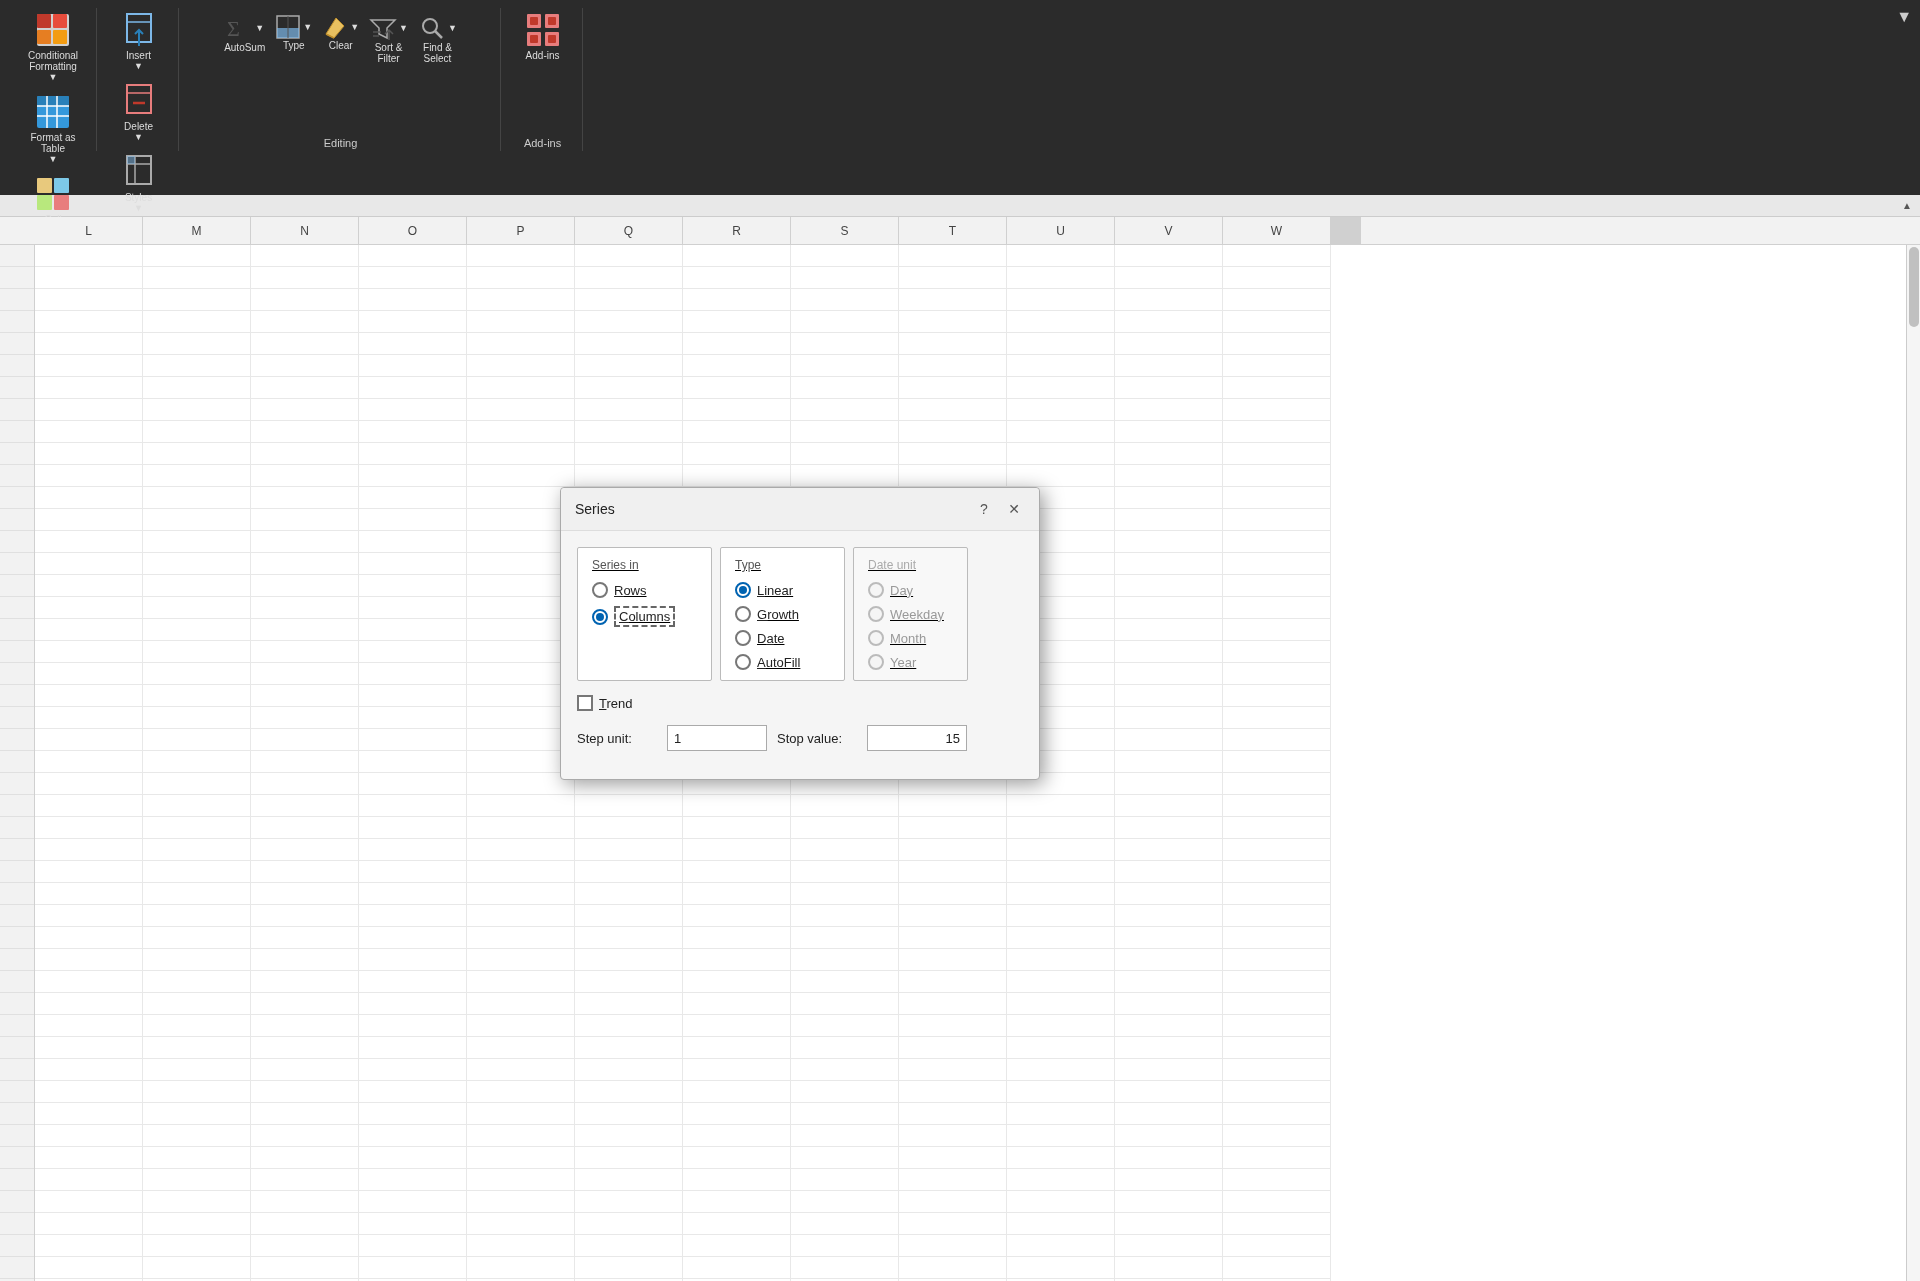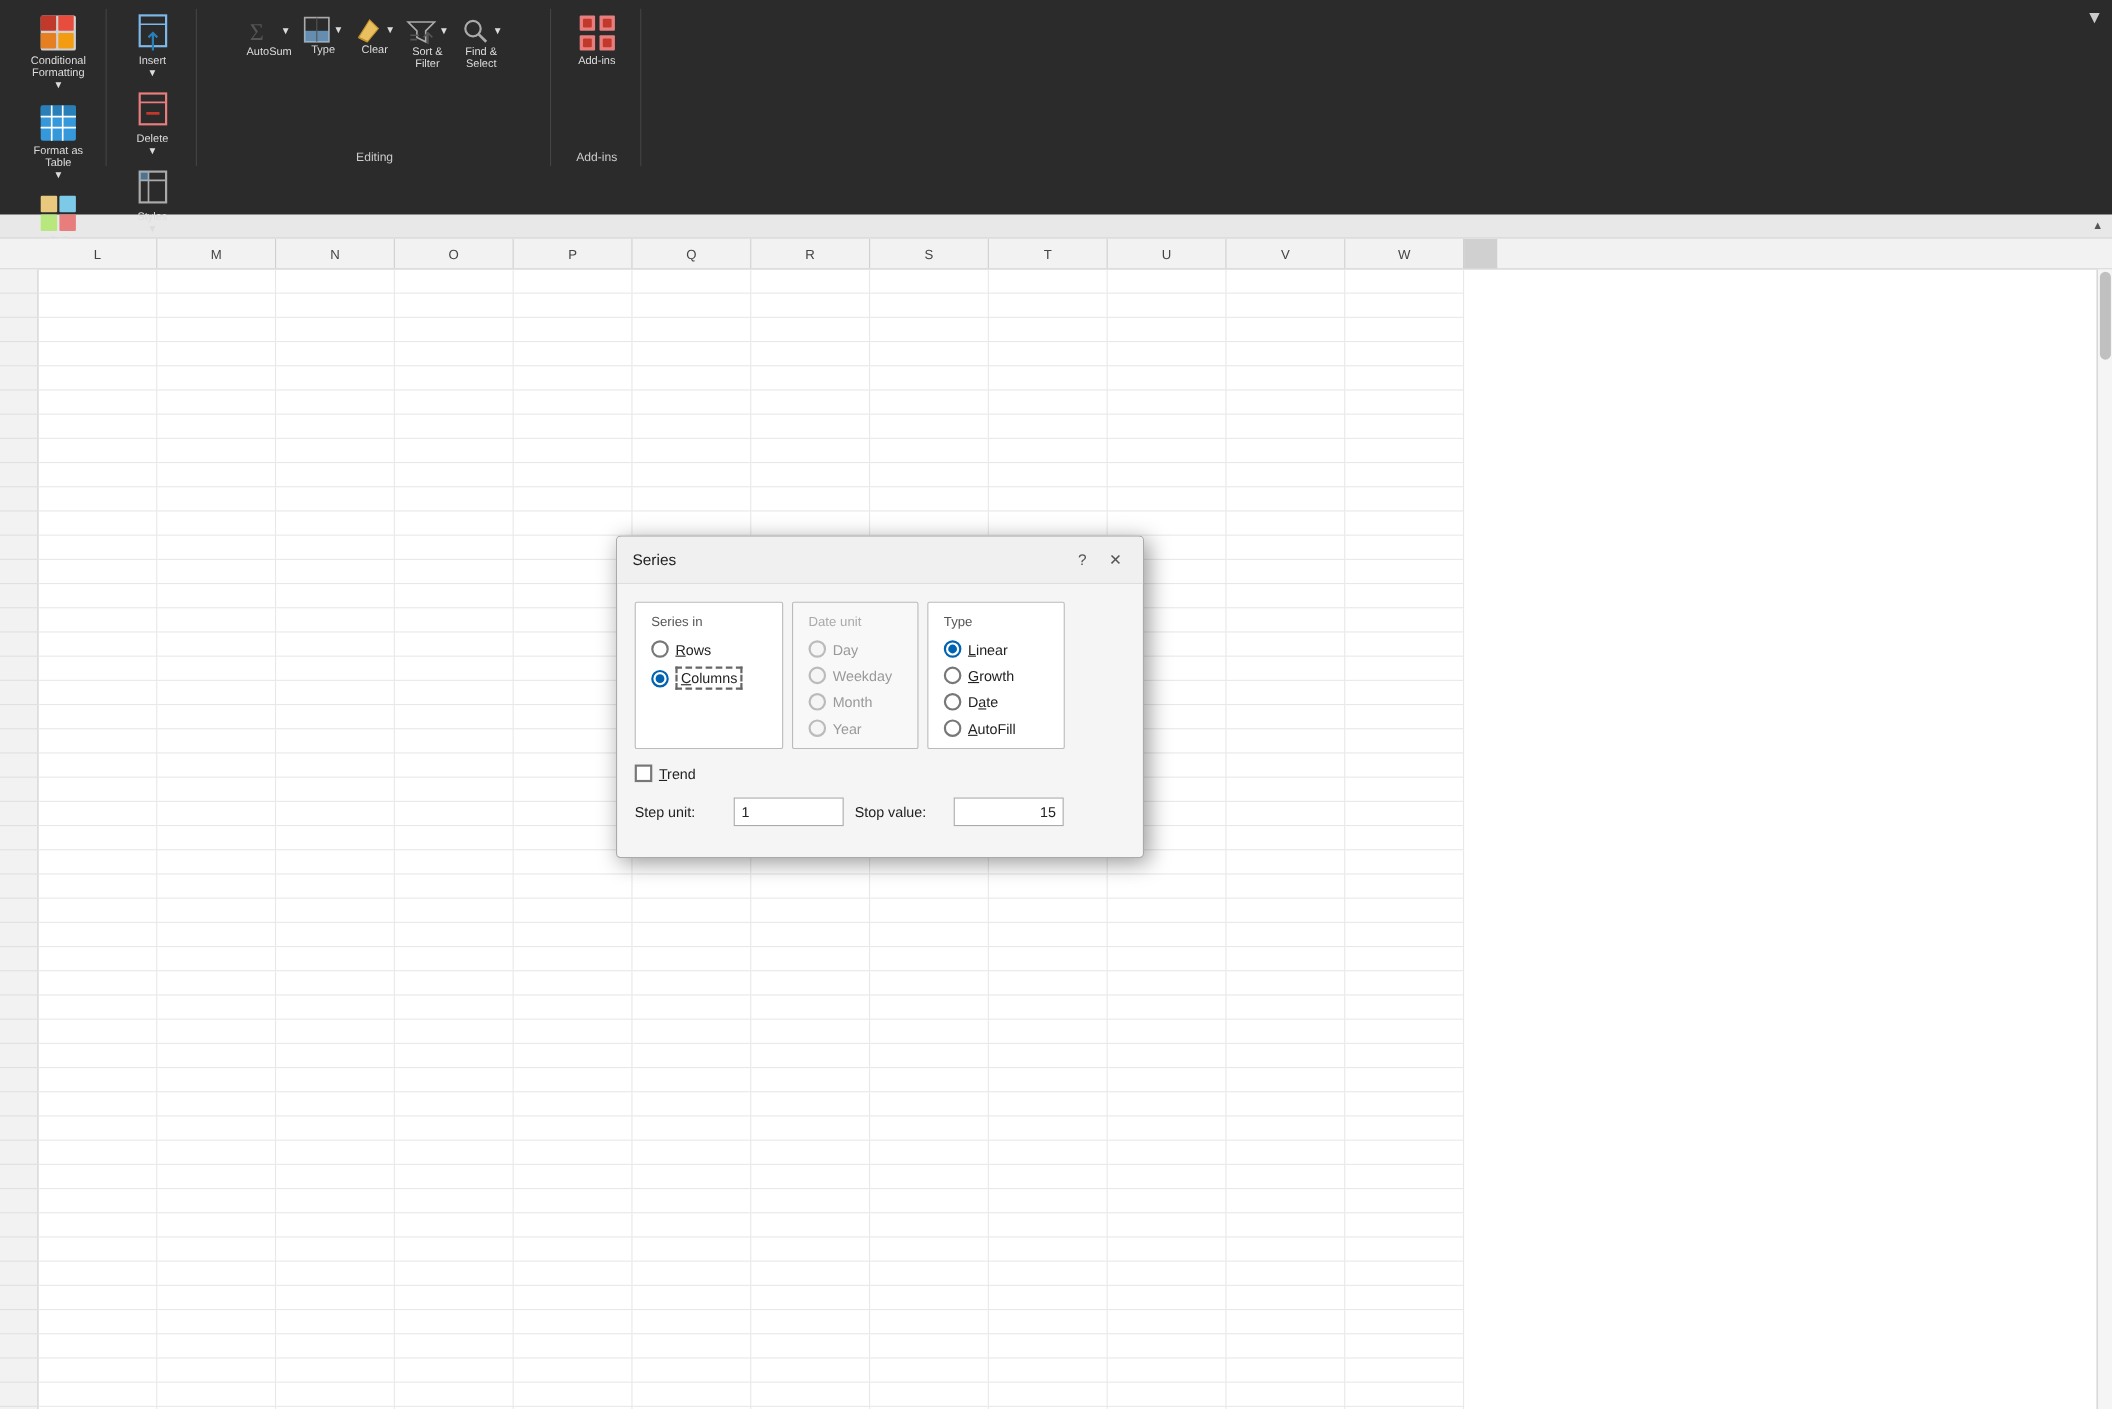--- a/index.html
+++ b/index.html
@@ -192,20 +192,21 @@
       display: flex;
       gap: 8px;
       margin-bottom: 14px;
     }
     .series-section {
       border: 1px solid #bbb;
       background: #fff;
       border-radius: 2px;
       padding: 10px 14px;
       min-width: 130px;
+      text-decoration: underline;
     }
     .series-section-title {
       font-size: 12px;
       color: #555;
       margin-bottom: 10px;
     }
     .radio-group {
       display: flex;
       flex-direction: column;
       gap: 8px;
@@ -1279,20 +1280,42 @@
                 <span class="radio-label"><u>R</u>ows</span>
               </label>
 
               <label class="radio-item">
                 <div class="radio-circle selected"></div>
                 <span class="columns-box radio-label"><u>C</u>olumns</span>
               </label>
             </div>
           </div>
 
+          <div class="series-section" style="min-width:125px;">
+            <div class="series-section-title">Type</div>
+            <div class="radio-group">
+              <label class="radio-item">
+                <div class="radio-circle selected"></div>
+                <span class="radio-label"><u>L</u>inear</span>
+              </label>
+              <label class="radio-item">
+                <div class="radio-circle"></div>
+                <span class="radio-label"><u>G</u>rowth</span>
+              </label>
+              <label class="radio-item">
+                <div class="radio-circle"></div>
+                <span class="radio-label">D<u>a</u>te</span>
+              </label>
+              <label class="radio-item">
+                <div class="radio-circle"></div>
+                <span class="radio-label"><u>A</u>utoFill</span>
+              </label>
+            </div>
+          </div>
+
           <div class="series-section section-date-unit" style="min-width:115px; background:#f8f8f8;">
             <div class="series-section-title" style="color:#aaa;">Date unit</div>
             <div class="radio-group">
               <label class="radio-item disabled">
                 <div class="radio-circle disabled"></div>
                 <span class="radio-label" style="color:#999;">Day</span>
               </label>
               <label class="radio-item disabled">
                 <div class="radio-circle disabled"></div>
                 <span class="radio-label" style="color:#999;">Weekday</span>
@@ -1301,42 +1324,20 @@
                 <div class="radio-circle disabled"></div>
                 <span class="radio-label" style="color:#999;">Month</span>
               </label>
               <label class="radio-item disabled">
                 <div class="radio-circle disabled"></div>
                 <span class="radio-label" style="color:#999;">Year</span>
               </label>
             </div>
           </div>
 
-          <div class="series-section" style="min-width:125px;">
-            <div class="series-section-title">Type</div>
-            <div class="radio-group">
-              <label class="radio-item">
-                <div class="radio-circle selected"></div>
-                <span class="radio-label"><u>L</u>inear</span>
-              </label>
-              <label class="radio-item">
-                <div class="radio-circle"></div>
-                <span class="radio-label"><u>G</u>rowth</span>
-              </label>
-              <label class="radio-item">
-                <div class="radio-circle"></div>
-                <span class="radio-label">D<u>a</u>te</span>
-              </label>
-              <label class="radio-item">
-                <div class="radio-circle"></div>
-                <span class="radio-label"><u>A</u>utoFill</span>
-              </label>
-            </div>
-          </div>
-
         </div>
 
         <div class="trend-row">
           <div class="checkbox-box"></div>
           <span class="trend-label"><u>T</u>rend</span>
         </div>
 
         <div class="value-row">
           <span class="value-label">Step unit:</span>
           <input class="value-input" type="text" value="1" style="">

